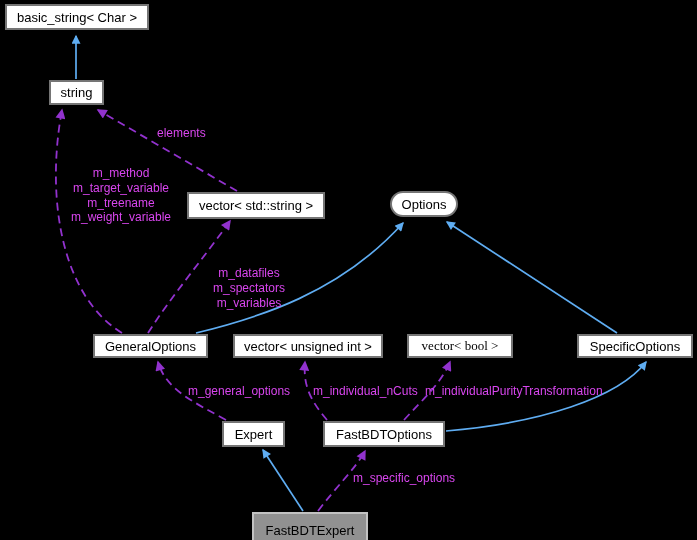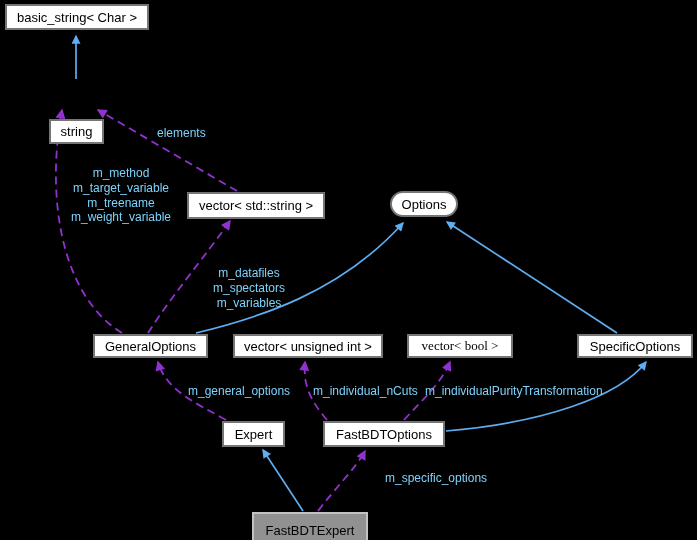--- a/index.html
+++ b/index.html
@@ -23,21 +23,21 @@
     justify-content:center;
     white-space:nowrap;
     z-index:2;
   }
   .node.highlight{
     background:#919191;
     border:2px solid #c2c2c2;
   }
   .elabel{
     position:absolute;
-    color:#7dd3fc;
+    color:#d946ef;
     font-size:12px;
     white-space:nowrap;
     z-index:3;
   }
   .elabel.block{
     text-align:center;
     line-height:14.8px;
     white-space:normal;
   }
 </style>
@@ -65,21 +65,21 @@
     <path d="M122,333 C60,295 46,195 62,110" stroke="#9232ce" stroke-width="1.8" fill="none" stroke-dasharray="8 5" marker-end="url(#arrow-purple)"></path>
     <path d="M237,191 L98,110" stroke="#9232ce" stroke-width="1.8" fill="none" stroke-dasharray="8 5" marker-end="url(#arrow-purple)"></path>
     <path d="M148,333 C170,298 206,255 230,221" stroke="#9232ce" stroke-width="1.8" fill="none" stroke-dasharray="8 5" marker-end="url(#arrow-purple)"></path>
     <path d="M226,420 C194,402 166,390 158,362" stroke="#9232ce" stroke-width="1.8" fill="none" stroke-dasharray="8 5" marker-end="url(#arrow-purple)"></path>
     <path d="M327,420 C310,400 303,385 305,362" stroke="#9232ce" stroke-width="1.8" fill="none" stroke-dasharray="8 5" marker-end="url(#arrow-purple)"></path>
     <path d="M404,420 C422,400 440,385 450,362" stroke="#9232ce" stroke-width="1.8" fill="none" stroke-dasharray="8 5" marker-end="url(#arrow-purple)"></path>
     <path d="M318,511 C336,487 356,468 365,451" stroke="#9232ce" stroke-width="1.8" fill="none" stroke-dasharray="8 5" marker-end="url(#arrow-purple)"></path>
   </svg>
 
   <div class="node" style="left:5px;top:4px;width:144px;height:26px;">basic_string&lt; Char &gt;</div>
-  <div class="node" style="left:49px;top:80px;width:55px;height:25px;margin-top:39px;">string</div>
+  <div class="node" style="left:49px;top:80px;width:55px;height:25px;">string</div>
   <div class="node" style="left:187px;top:192px;width:138px;height:27px;">vector&lt; std::string &gt;</div>
   <div class="node" style="left:390px;top:191px;width:68px;height:26px;border-radius:13px;">Options</div>
   <div class="node" style="left:93px;top:334px;width:115px;height:24px;">GeneralOptions</div>
   <div class="node" style="left:233px;top:334px;width:150px;height:24px;">vector&lt; unsigned int &gt;</div>
   <div class="node" style="left:407px;top:334px;width:106px;height:24px;font-family:Liberation Serif, serif;">vector&lt; bool &gt;</div>
   <div class="node" style="left:577px;top:334px;width:116px;height:24px;">SpecificOptions</div>
   <div class="node" style="left:222px;top:421px;width:63px;height:26px;">Expert</div>
   <div class="node" style="left:323px;top:421px;width:122px;height:26px;">FastBDTOptions</div>
   <div class="node highlight" style="left:252px;top:512px;width:116px;height:37px;">FastBDTExpert</div>
 
@@ -94,15 +94,15 @@
 
   <div class="elabel block" style="left:179px;top:266px;width:140px;">
     <div>m_datafiles</div>
     <div>m_spectators</div>
     <div>m_variables</div>
   </div>
 
   <div class="elabel" style="left:188px;top:384px;">m_general_options</div>
   <div class="elabel" style="left:313px;top:384px;">m_individual_nCuts</div>
   <div class="elabel" style="left:425px;top:384px;">m_individualPurityTransformation</div>
-  <div class="elabel" style="left:353px;top:471px;margin-left:32px;">m_specific_options</div>
+  <div class="elabel" style="left:353px;top:471px;">m_specific_options</div>
 
 </div>
 
 </body></html>

